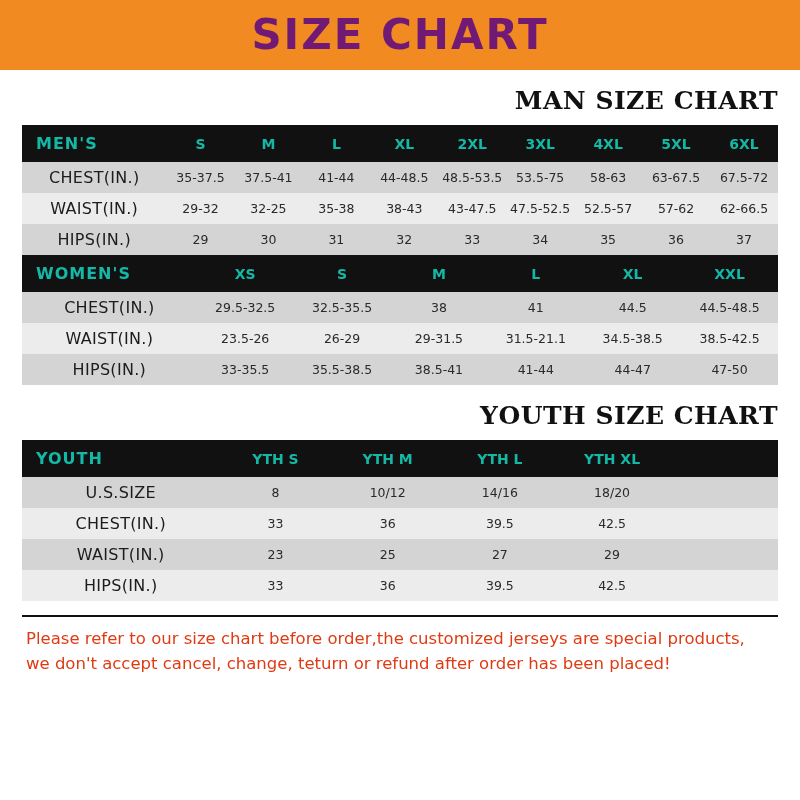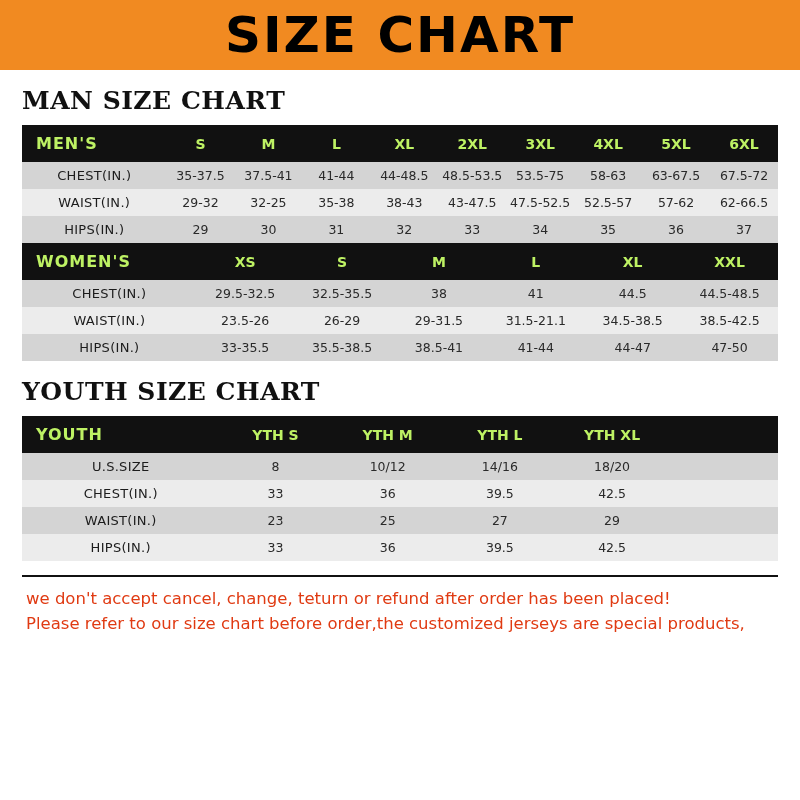--- a/index.html
+++ b/index.html
@@ -24,31 +24,31 @@
   .banner {
     height: 70px;
     background: #f18a21;
     display: flex;
     align-items: center;
     justify-content: center;
   }
   .banner-title {
     font-family: "DejaVu Sans", sans-serif;
     font-weight: bold;
-    font-size: 50px;
+    font-size: 42px;
     letter-spacing: 2px;
-    color: #000000;
+    color: #701a75;
     line-height: 1;
   }
   .content {
     padding: 0 22px;
     box-sizing: border-box;
   }
   .section-title {
-    text-align: left;
+    text-align: right;
     font-family: "DejaVu Serif", serif;
     font-weight: bold;
     font-size: 25px;
     color: #111111;
     margin: 16px 0 10px 0;
     letter-spacing: 0.5px;
   }
   table.size-table {
     width: 100%;
     border-collapse: collapse;
@@ -58,34 +58,34 @@
   table.size-table td {
     text-align: center;
     font-size: 12.5px;
     color: #2a2a2a;
     padding: 6px 2px;
     font-family: "DejaVu Sans", sans-serif;
     white-space: nowrap;
   }
   table.size-table thead th {
     background: #111111;
-    color: #bef264;
+    color: #14b8a6;
     font-size: 14px;
     padding: 9px 2px;
   }
   table.size-table thead th.row-label-head {
     text-align: left;
     padding-left: 14px;
     font-weight: bold;
     font-size: 16px;
     letter-spacing: 1px;
   }
   table.size-table tbody td.row-label {
     color: #1c1c1c;
-    font-size: 13px;
+    font-size: 16px;
     text-align: center;
     letter-spacing: 0.3px;
   }
   tr.band-dark td {
     background: #d4d4d4;
   }
   tr.band-light td {
     background: #ececec;
     text-align: center;
   }
@@ -254,18 +254,18 @@
           <td>33</td>
           <td>36</td>
           <td>39.5</td>
           <td>42.5</td>
           <td></td>
         </tr>
       </tbody>
     </table>
 
     <div class="footer-note">
+      <div>Please refer to our size chart before order,the customized jerseys are special products,</div>
       <div>we don't accept cancel, change, teturn or refund after order has been placed!</div>
-      <div>Please refer to our size chart before order,the customized jerseys are special products,</div>
     </div>
 
   </div>
 </div>
 
 </body></html>

